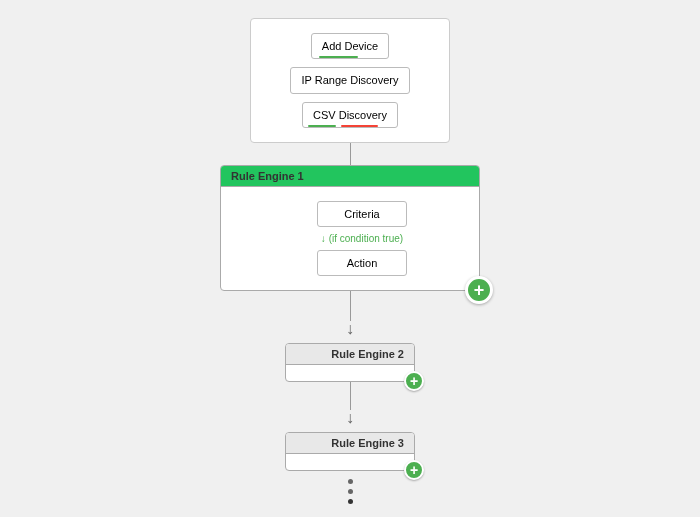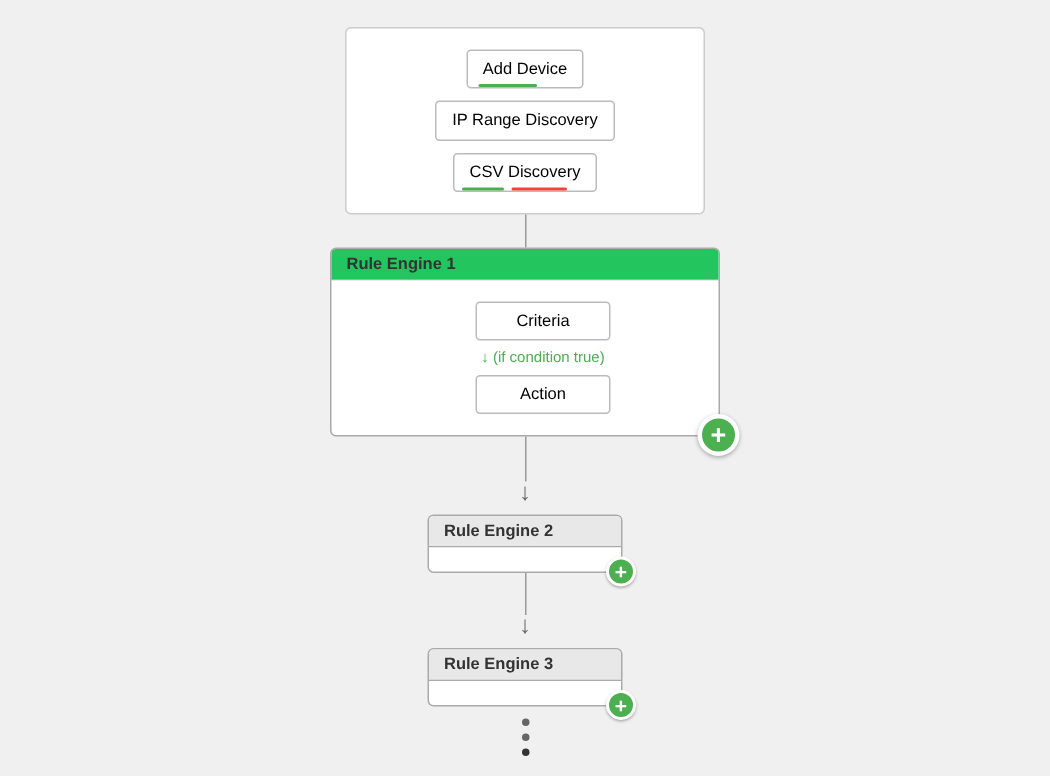--- a/index.html
+++ b/index.html
@@ -23,21 +23,21 @@
       flex-direction: column;
       align-items: center;
       padding-top: 18px;
     }
 
     
     .discovery-container {
       background: white;
       border: 1px solid #ccc;
       border-radius: 4px;
-      width: 240px;
+      width: 200px;
       padding: 14px 16px;
       display: flex;
       flex-direction: column;
       align-items: center;
       gap: 8px;
     }
     .discovery-row {
       display: flex;
       gap: 10px;
       justify-content: center;
@@ -166,20 +166,21 @@
       cursor: pointer;
       font-weight: bold;
       line-height: 1;
       box-shadow: 0 1px 3px rgba(0,0,0,0.3);
     }
 
     
     .rule-engine-small {
       width: 130px;
       position: relative;
+      text-align: right;
     }
     .rule-engine-small .re-header-small {
       background: #e8e8e8;
       border-bottom: 1px solid #aaa;
       padding: 4px 10px;
       font-size: 11px;
       font-weight: bold;
       color: #333;
       border-radius: 3px 3px 0 0;
     }

